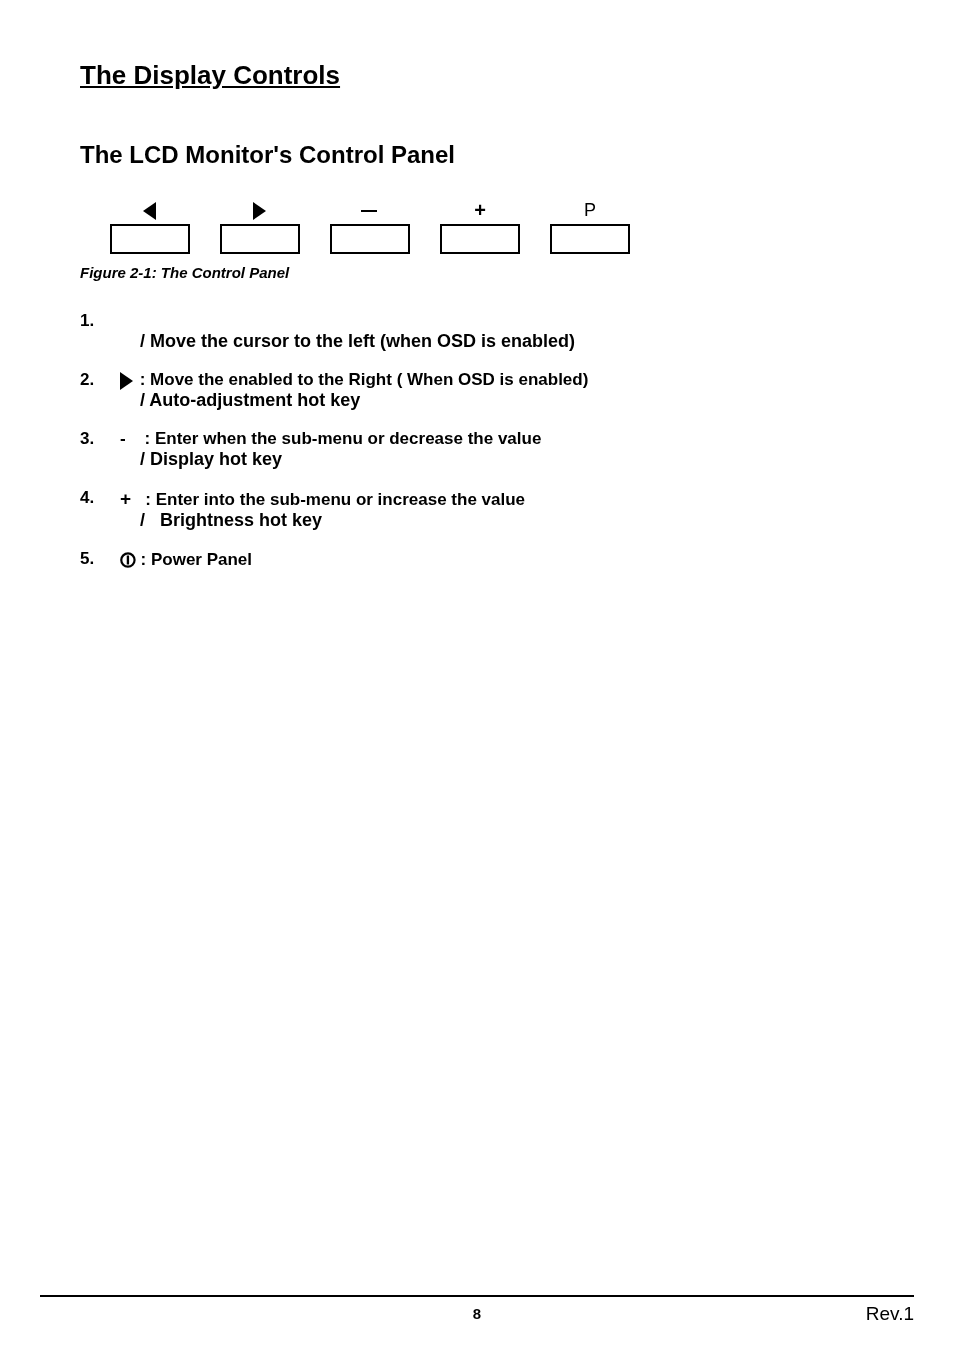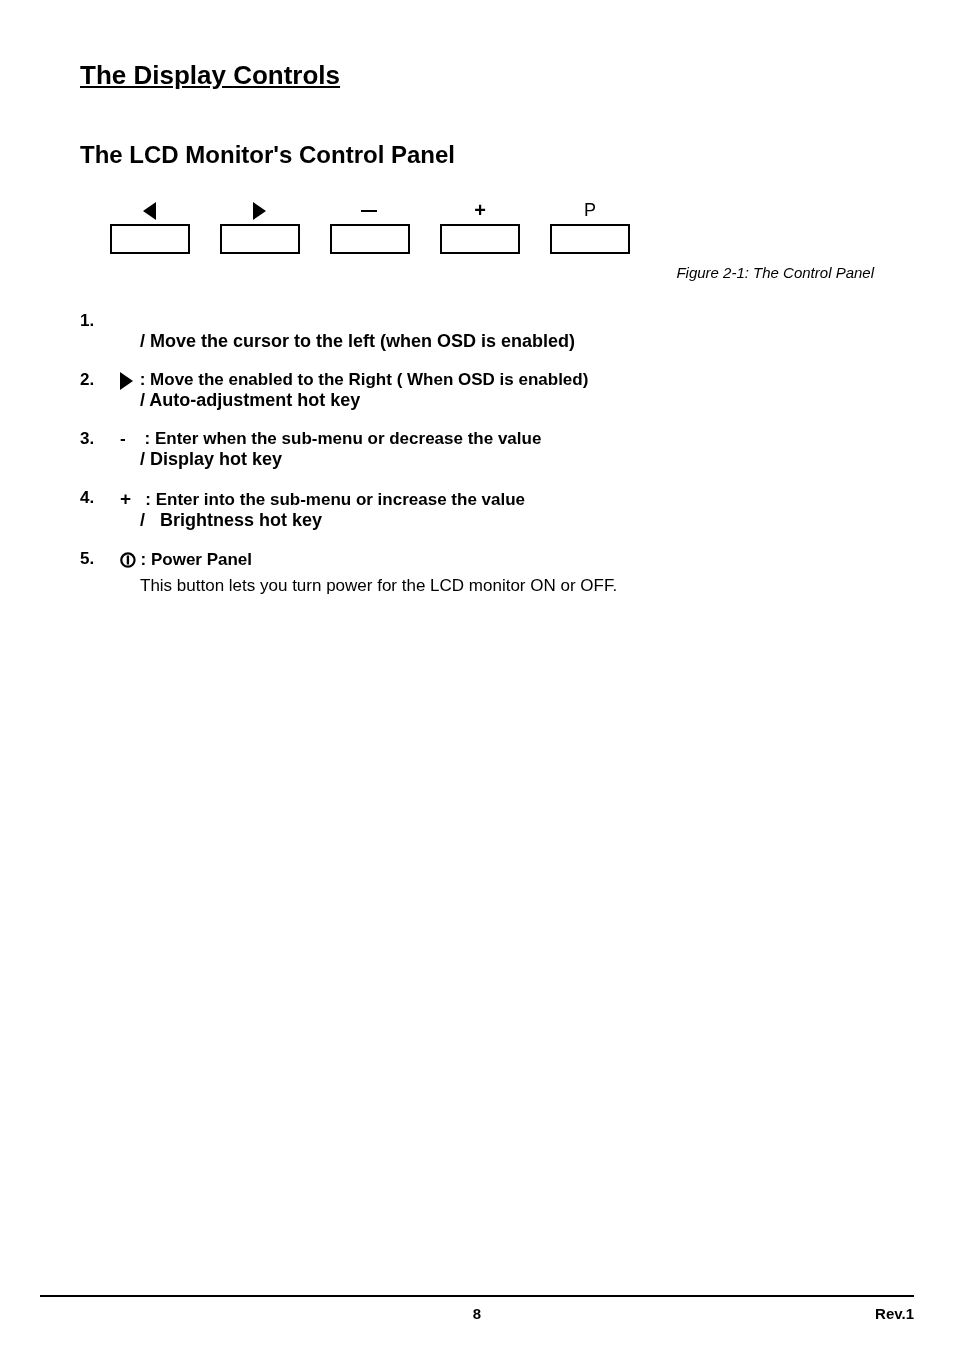--- a/index.html
+++ b/index.html
@@ -25,23 +25,23 @@
       margin-bottom: 50px;
     }
 
     .section-title {
       font-size: 24px;
       font-weight: bold;
       margin-bottom: 30px;
     }
 
     .figure-caption {
-      text-align: right;
+      text-align: left;
       font-style: italic;
-      font-weight: normal;
+      font-weight: bold;
       font-size: 15px;
       margin-top: 10px;
       margin-bottom: 30px;
     }
 
     .items-list {
       list-style: none;
       padding: 0;
       margin: 0;
     }
@@ -97,22 +97,22 @@
     .footer-page {
       font-size: 15px;
       font-weight: bold;
       flex: 1;
       text-align: center;
     }
 
     .footer-rev {
       position: absolute;
       right: 0;
-      font-size: 15px;
-      font-weight: bold;
+      font-size: 19px;
+      font-weight: normal;
     }
 
     .diagram-symbol-row {
       display: flex;
       gap: 30px;
       margin-left: 30px;
       margin-bottom: 2px;
       align-items: center;
     }
 
@@ -251,23 +251,20 @@
   </li>
 
   <li class="list-item">
     <span class="item-number">5.</span>
     <div class="item-content">
       <span class="line1">
         
         <span style="font-size:20px; font-weight:bold; vertical-align:middle;">⏼</span>
         <span>: <strong>Power Panel</strong></span>
       </span>
-      <div class="power-description">
-        This button lets you turn power for the LCD monitor ON or OFF.
-      </div>
     </div>
   </li>
 
 </ol>
 
 <div class="footer">
   <span class="footer-page">8</span>
   <span class="footer-rev">Rev.1</span>
 </div>
 

